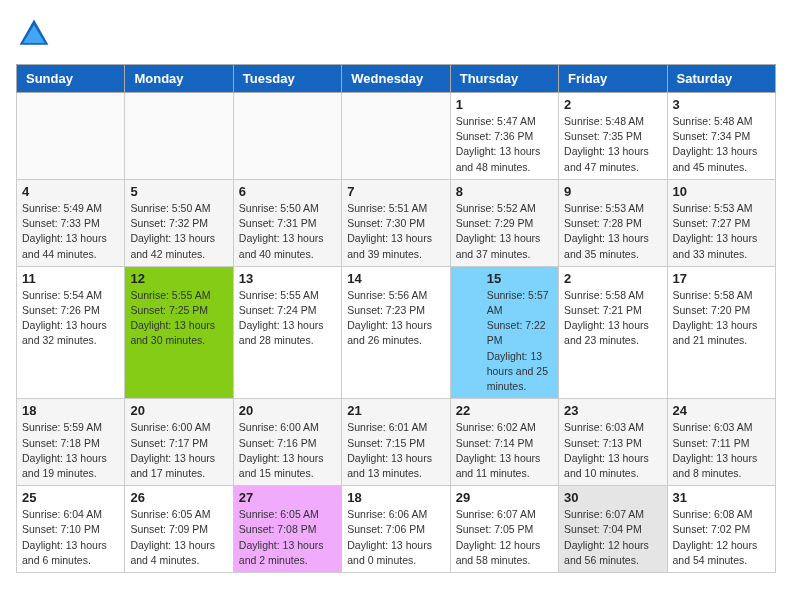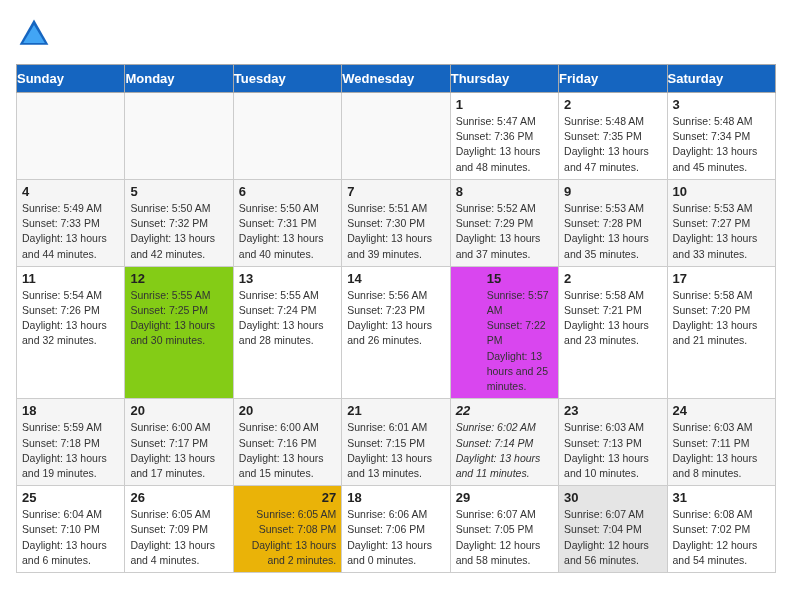--- a/index.html
+++ b/index.html
@@ -46,21 +46,21 @@
     }
     .calendar {
       width: 100%;
       border-collapse: collapse;
     }
     .calendar th {
       background: #1565c0;
       color: #fff;
       font-size: 13px;
       font-weight: bold;
-      padding: 6px 0;
+      padding: 6px 9px;
       text-align: left;
       border: 1px solid #aaa;
     }
     .calendar td {
       vertical-align: top;
       border: 1px solid #ccc;
       padding: 4px 5px;
       font-size: 11px;
       color: #333;
       width: 108px;
@@ -177,21 +177,21 @@
           <div class="day-info">Sunrise: 5:55 AM<br>Sunset: 7:25 PM<br>Daylight: 13 hours and 30 minutes.</div>
         </td>
         <td style="background: rgb(255, 255, 255);">
           <span class="day-number">13</span>
           <div class="day-info">Sunrise: 5:55 AM<br>Sunset: 7:24 PM<br>Daylight: 13 hours and 28 minutes.</div>
         </td>
         <td style="background: rgb(255, 255, 255);">
           <span class="day-number">14</span>
           <div class="day-info">Sunrise: 5:56 AM<br>Sunset: 7:23 PM<br>Daylight: 13 hours and 26 minutes.</div>
         </td>
-        <td style="background: #d946ef; padding-left: 36px;">
+        <td style="background: #7dd3fc; padding-left: 36px;">
           <span class="day-number">15</span>
           <div class="day-info">Sunrise: 5:57 AM<br>Sunset: 7:22 PM<br>Daylight: 13 hours and 25 minutes.</div>
         </td>
         <td style="background: rgb(255, 255, 255);">
           <span class="day-number">2</span>
           <div class="day-info">Sunrise: 5:58 AM<br>Sunset: 7:21 PM<br>Daylight: 13 hours and 23 minutes.</div>
         </td>
         <td style="background: rgb(255, 255, 255);">
           <span class="day-number">17</span>
           <div class="day-info">Sunrise: 5:58 AM<br>Sunset: 7:20 PM<br>Daylight: 13 hours and 21 minutes.</div>
@@ -207,21 +207,21 @@
           <div class="day-info">Sunrise: 6:00 AM<br>Sunset: 7:17 PM<br>Daylight: 13 hours and 17 minutes.</div>
         </td>
         <td style="background: rgb(245, 245, 245); margin-left: 26px;">
           <span class="day-number">20</span>
           <div class="day-info">Sunrise: 6:00 AM<br>Sunset: 7:16 PM<br>Daylight: 13 hours and 15 minutes.</div>
         </td>
         <td style="background: rgb(245, 245, 245);">
           <span class="day-number">21</span>
           <div class="day-info">Sunrise: 6:01 AM<br>Sunset: 7:15 PM<br>Daylight: 13 hours and 13 minutes.</div>
         </td>
-        <td style="background: rgb(245, 245, 245); font-style: italic;">
+        <td style="background: rgb(245, 245, 245);">
           <span class="day-number">22</span>
           <div class="day-info">Sunrise: 6:02 AM<br>Sunset: 7:14 PM<br>Daylight: 13 hours and 11 minutes.</div>
         </td>
         <td style="background: rgb(245, 245, 245);">
           <span class="day-number">23</span>
           <div class="day-info">Sunrise: 6:03 AM<br>Sunset: 7:13 PM<br>Daylight: 13 hours and 10 minutes.</div>
         </td>
         <td style="background: rgb(245, 245, 245);">
           <span class="day-number">24</span>
           <div class="day-info">Sunrise: 6:03 AM<br>Sunset: 7:11 PM<br>Daylight: 13 hours and 8 minutes.</div>
@@ -229,21 +229,21 @@
       </tr>
       <tr>
         <td style="background: rgb(255, 255, 255); border-radius: 9px;">
           <span class="day-number">25</span>
           <div class="day-info">Sunrise: 6:04 AM<br>Sunset: 7:10 PM<br>Daylight: 13 hours and 6 minutes.</div>
         </td>
         <td style="background: rgb(255, 255, 255);">
           <span class="day-number">26</span>
           <div class="day-info">Sunrise: 6:05 AM<br>Sunset: 7:09 PM<br>Daylight: 13 hours and 4 minutes.</div>
         </td>
-        <td style="background: #eab308; text-align: right;">
+        <td style="background: #f0abfc;">
           <span class="day-number">27</span>
           <div class="day-info">Sunrise: 6:05 AM<br>Sunset: 7:08 PM<br>Daylight: 13 hours and 2 minutes.</div>
         </td>
         <td style="background: rgb(255, 255, 255);">
           <span class="day-number">18</span>
           <div class="day-info">Sunrise: 6:06 AM<br>Sunset: 7:06 PM<br>Daylight: 13 hours and 0 minutes.</div>
         </td>
         <td style="background: rgb(255, 255, 255);">
           <span class="day-number">29</span>
           <div class="day-info">Sunrise: 6:07 AM<br>Sunset: 7:05 PM<br>Daylight: 12 hours and 58 minutes.</div>

